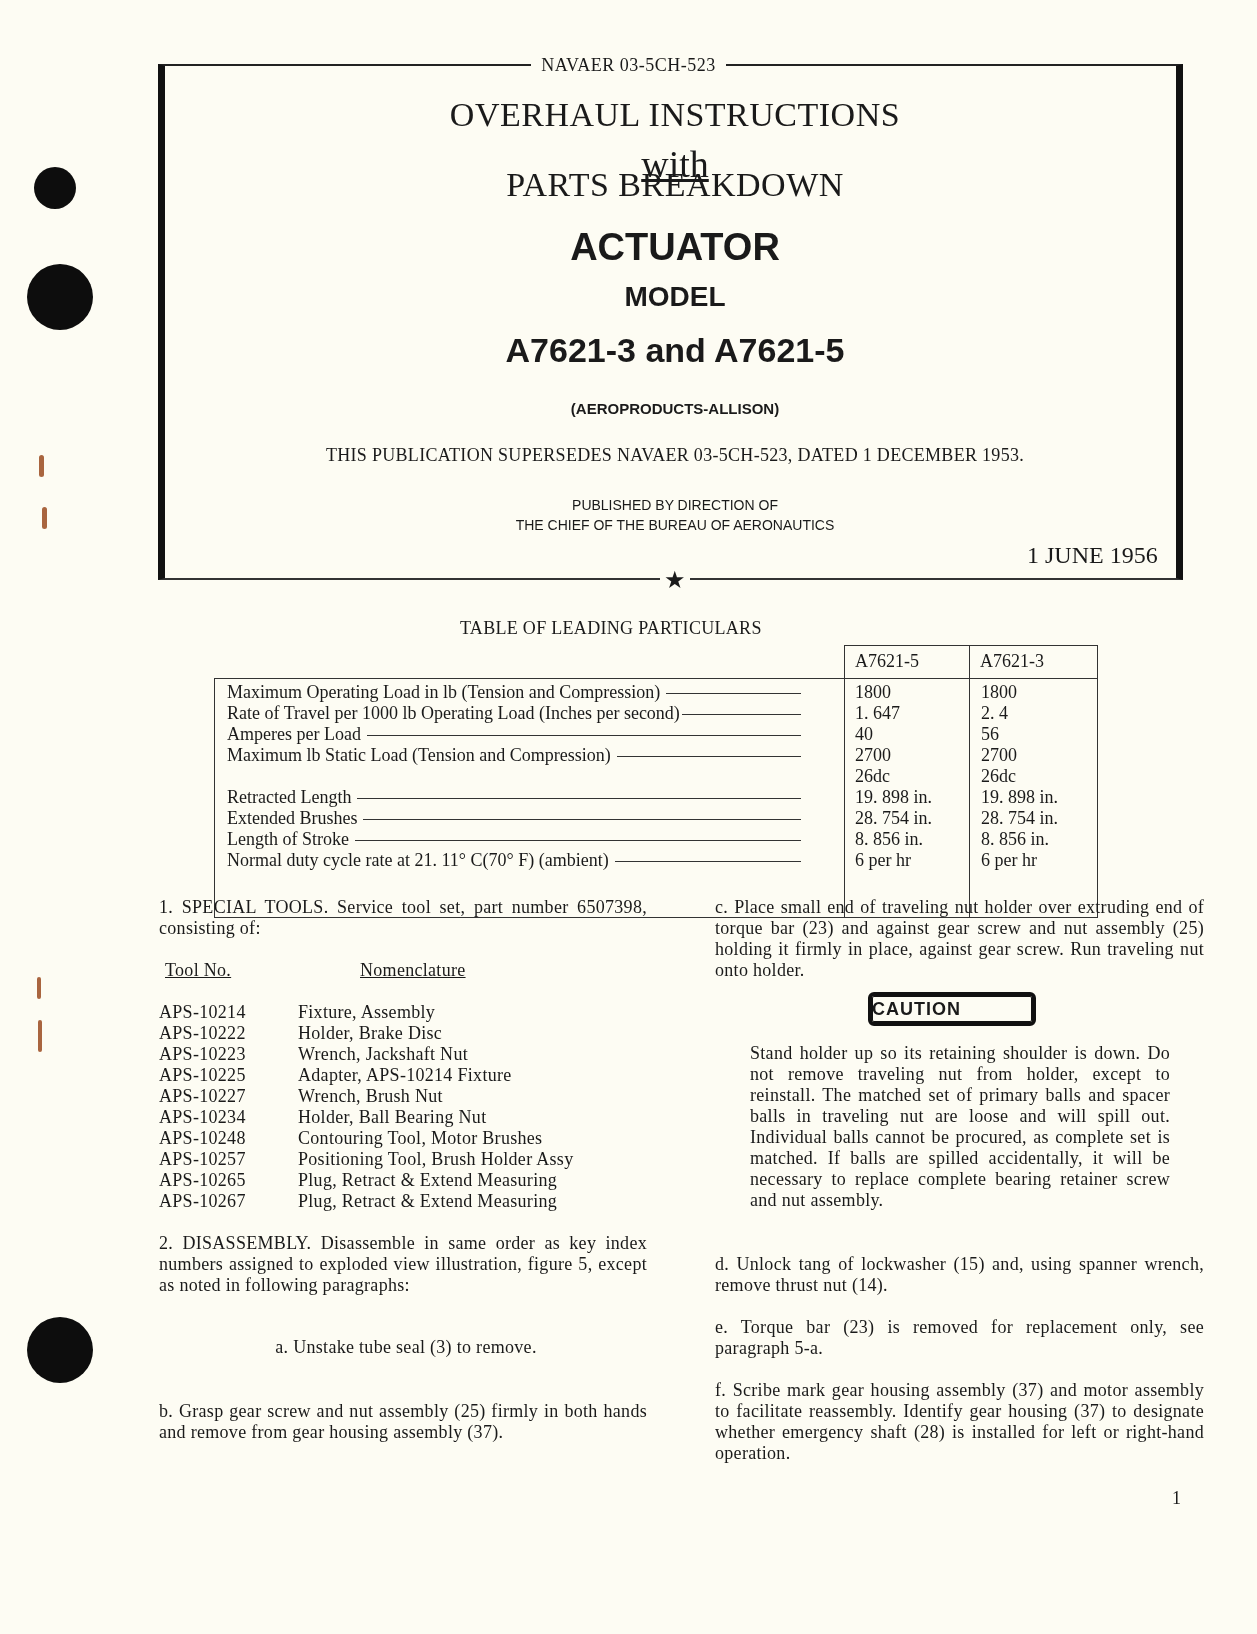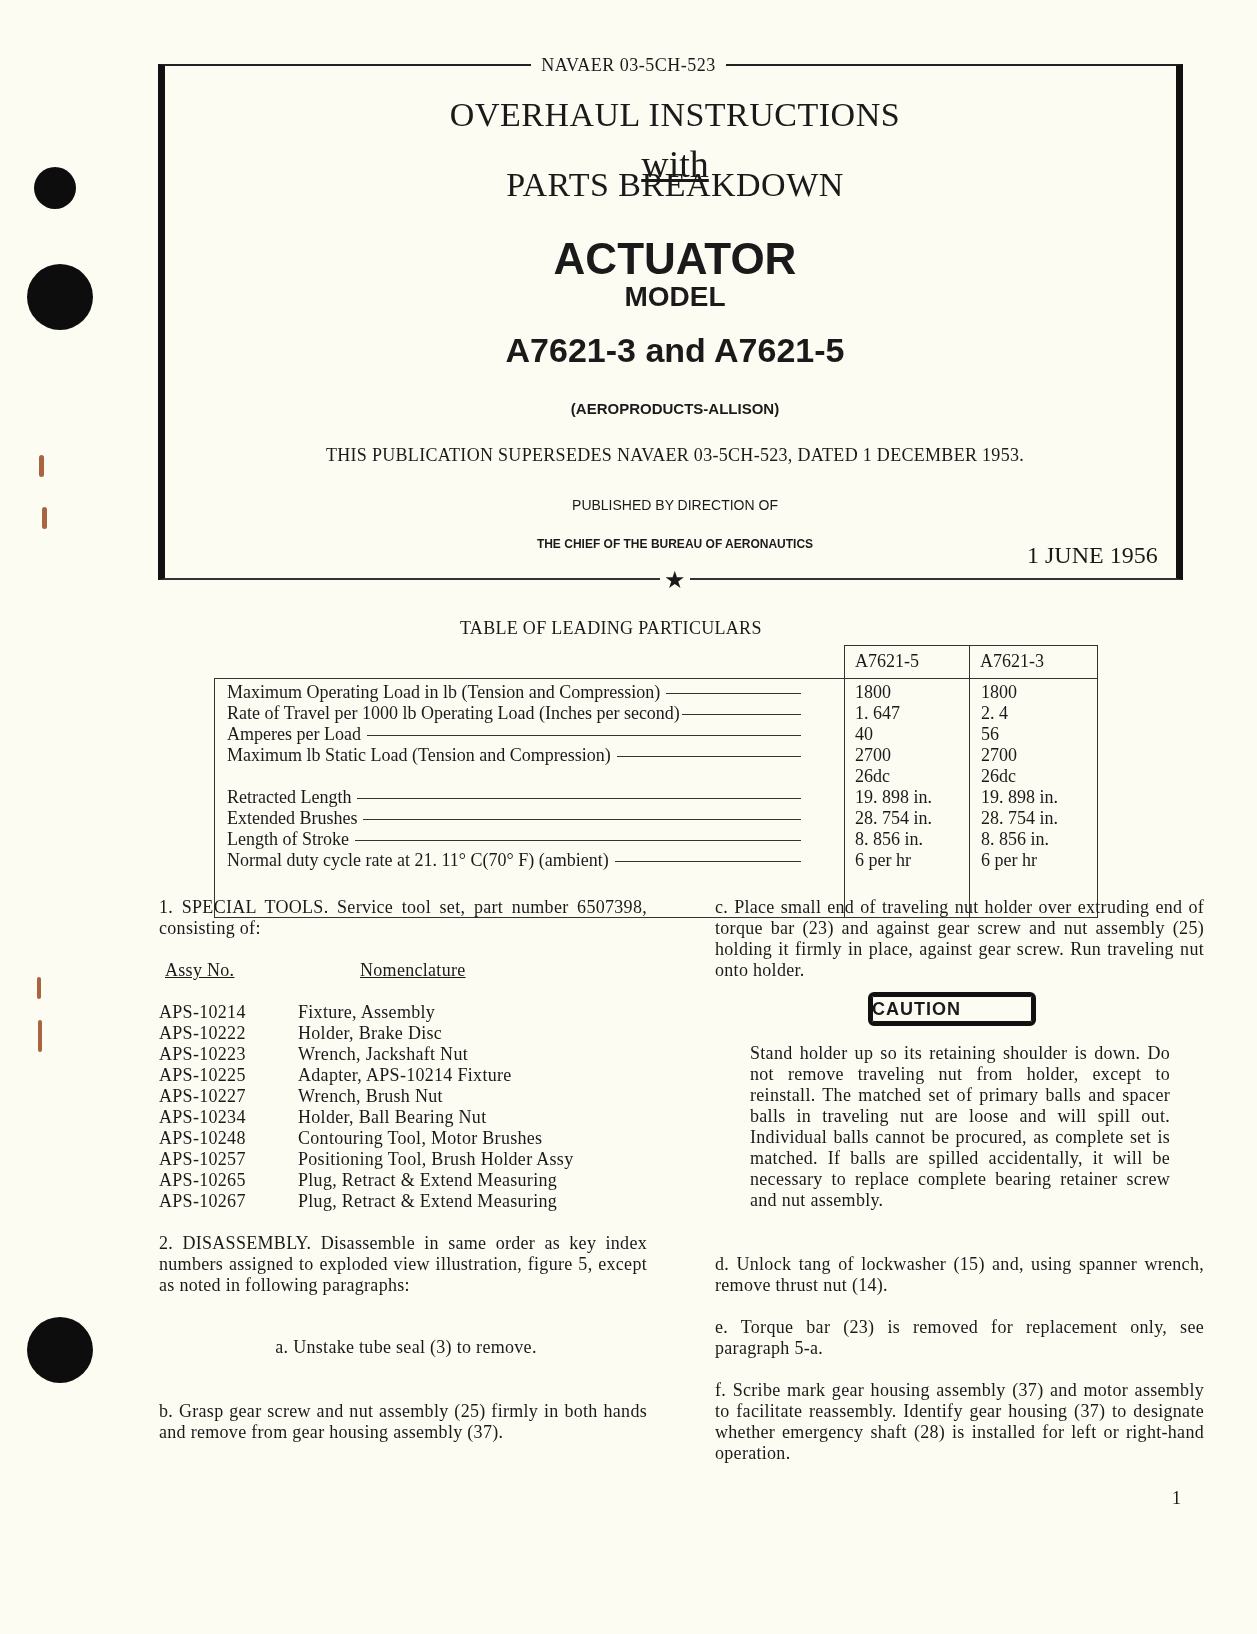--- a/index.html
+++ b/index.html
@@ -64,27 +64,27 @@
 <div class="stain" style="left:42px;top:507px;width:5px;height:22px;"></div>
 <div class="stain" style="left:37px;top:977px;width:4px;height:22px;"></div>
 <div class="stain" style="left:38px;top:1020px;width:4px;height:32px;"></div>
 
 <div class="frame"></div>
 <div class="doc-id"><span>NAVAER 03-5CH-523</span></div>
 
 <div class="t-serif" style="top:96px;font-size:34px;letter-spacing:0.5px;">OVERHAUL INSTRUCTIONS</div>
 <div class="t-serif" style="top:142px;font-size:38px;text-decoration:underline;">with</div>
 <div class="t-serif" style="top:166px;font-size:34px;letter-spacing:0.5px;">PARTS BREAKDOWN</div>
-<div class="t-sans" style="top:234px;font-size:44px;">ACTUATOR</div>
+<div class="t-sans" style="top:226px;font-size:38px;">ACTUATOR</div>
 <div class="t-sans" style="top:281px;font-size:28px;">MODEL</div>
 <div class="t-sans" style="top:331px;font-size:34px;">A7621-3 and A7621-5</div>
 <div class="t-sans" style="top:400px;font-size:15px;">(AEROPRODUCTS-ALLISON)</div>
 <div class="t-serif" style="top:445px;font-size:18px;letter-spacing:0.3px;">THIS PUBLICATION SUPERSEDES NAVAER 03-5CH-523, DATED 1 DECEMBER 1953.</div>
 <div class="t-sans" style="top:497px;font-size:14px;font-weight:normal;">PUBLISHED BY DIRECTION OF</div>
-<div class="t-sans" style="top:537px;font-size:12px;font-weight:bold;">THE CHIEF OF THE BUREAU OF AERONAUTICS</div>
+<div class="t-sans" style="top:517px;font-size:14px;font-weight:normal;">THE CHIEF OF THE BUREAU OF AERONAUTICS</div>
 <div class="abs" style="left:1027px;top:542px;font-size:24px;">1 JUNE 1956</div>
 <div class="star">★</div>
 
 <div class="tbl-title">TABLE OF LEADING PARTICULARS</div>
 <div class="tbl-head" style="left:844px;width:126px;">A7621-5</div>
 <div class="tbl-head" style="left:969px;width:129px;">A7621-3</div>
 
 <div class="tbl-body">
   <div class="vline" style="left:629px;"></div>
   <div class="vline" style="left:754px;"></div>
@@ -154,21 +154,21 @@
         <span>Normal duty cycle rate at 21. 11° C(70° F) (ambient)</span>
         <span class="lead"></span>
       </div>
     <div class="c1">6 per hr</div>
     <div class="c2">6 per hr</div>
   </div>
 </div>
 
 <div class="para" style="left:159px;top:897px;width:488px;">1.  SPECIAL TOOLS.  Service tool set, part number 6507398, consisting of:</div>
 <div class="tool-row" style="top:960px;">
-  <span class="pn" style="padding-left:6px;width:133px;"><span class="u">Assy No.</span></span><span style="padding-left:62px;" class="u">Nomenclature</span>
+  <span class="pn" style="padding-left:6px;width:133px;"><span class="u">Tool No.</span></span><span style="padding-left:62px;" class="u">Nomenclature</span>
 </div>
 
 <div class="tool-row" style="top:1002px;"><span class="pn">APS-10214</span><span>Fixture, Assembly</span></div>
 <div class="tool-row" style="top:1023px;"><span class="pn">APS-10222</span><span>Holder, Brake Disc</span></div>
 <div class="tool-row" style="top:1044px;"><span class="pn">APS-10223</span><span>Wrench, Jackshaft Nut</span></div>
 <div class="tool-row" style="top:1065px;"><span class="pn">APS-10225</span><span>Adapter, APS-10214 Fixture</span></div>
 <div class="tool-row" style="top:1086px;"><span class="pn">APS-10227</span><span>Wrench, Brush Nut</span></div>
 <div class="tool-row" style="top:1107px;"><span class="pn">APS-10234</span><span>Holder, Ball Bearing Nut</span></div>
 <div class="tool-row" style="top:1128px;"><span class="pn">APS-10248</span><span>Contouring Tool, Motor Brushes</span></div>
 <div class="tool-row" style="top:1149px;"><span class="pn">APS-10257</span><span>Positioning Tool, Brush Holder Assy</span></div>

